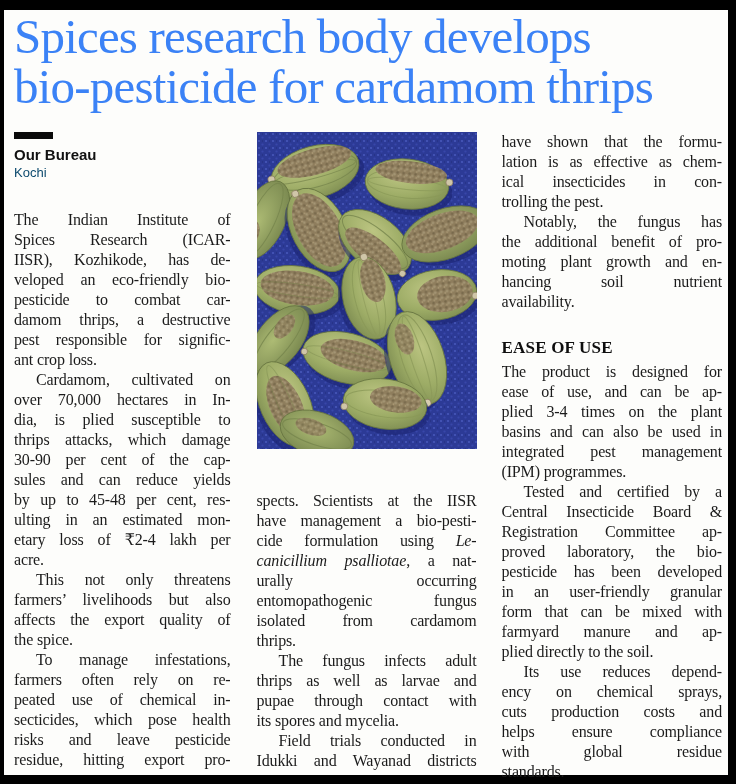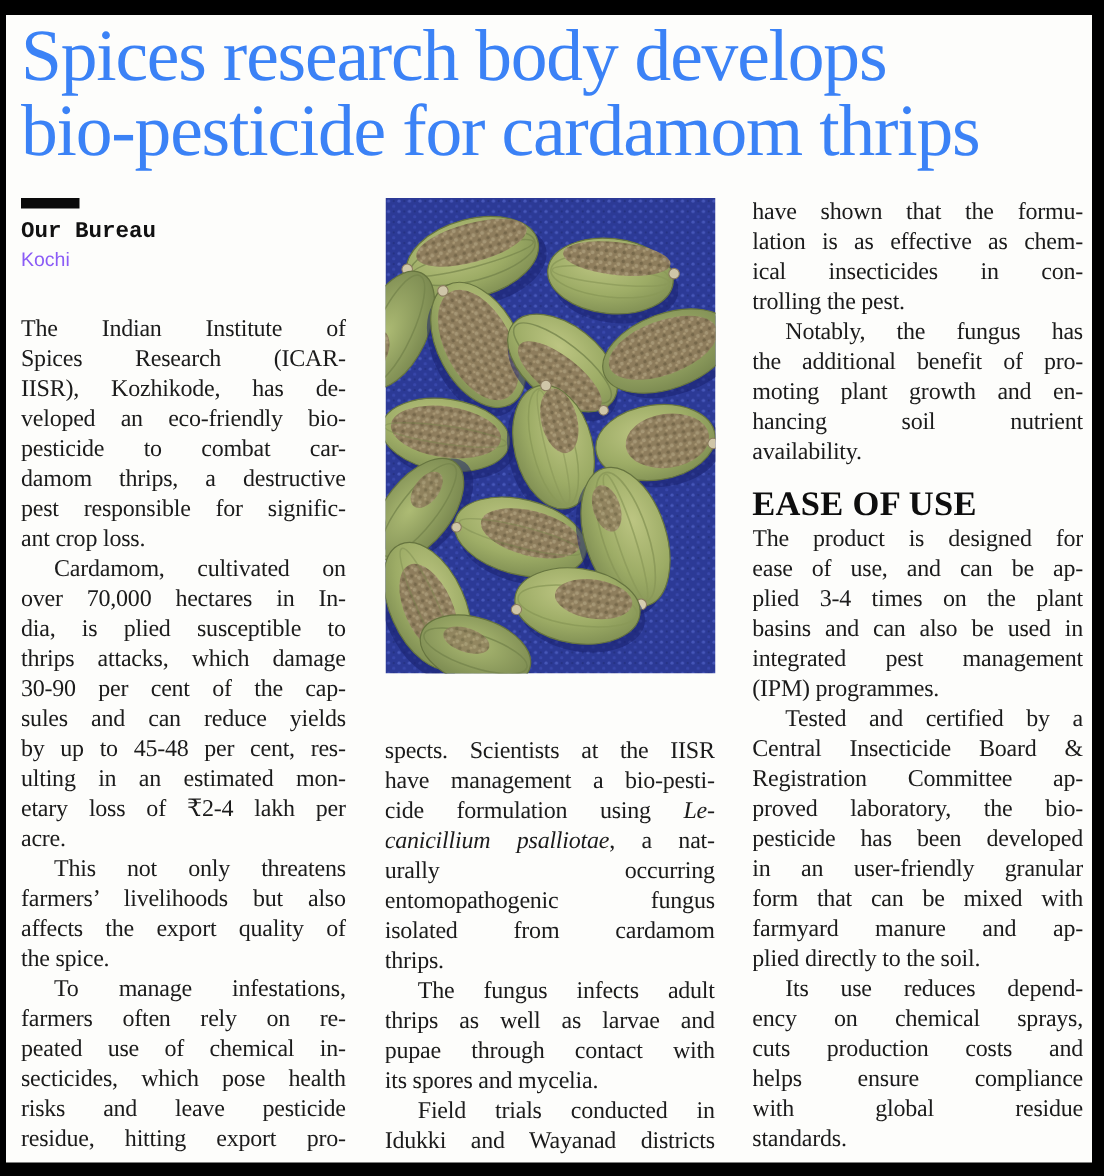--- a/index.html
+++ b/index.html
@@ -20,34 +20,34 @@
     font-size:49px;line-height:50px;letter-spacing:-0.8px;
     color:#3b82f6;margin-left:-4px;white-space:nowrap;
   }
   .headline .hl{display:block;}
   .cols{display:flex;margin-top:20px;}
   .col{box-sizing:border-box;}
   .col1{width:218px;margin-right:26px;}
   .col2{width:220px;margin-right:25px;}
   .col3{width:222px;}
   .kicker-rule{width:39px;height:7px;background:#0a0a0a;margin-bottom:6px;}
-  .author{font-family:Liberation Mono, monospace;font-weight:bold;font-size:15px;line-height:19px;color:#111;}
-  .location{font-family:"Liberation Sans","DejaVu Sans",sans-serif;font-size:13px;line-height:17px;color:#8b5cf6;margin-bottom:29px;}
+  .author{font-family:Liberation Sans, sans-serif;font-weight:bold;font-size:15px;line-height:19px;color:#111;}
+  .location{font-family:"Liberation Sans","DejaVu Sans",sans-serif;font-size:13px;line-height:17px;color:#0c4a6e;margin-bottom:29px;}
   .para{margin:0;}
   .jline{
     font-size:16px;line-height:20px;height:20px;overflow:hidden;
     letter-spacing:-0.15px;
     text-align:justify;text-align-last:justify;
   }
   .jline.endline{text-align-last:left;}
   .jline.indent{padding-left:22px;}
   .it{font-style:italic;}
   .subhead{
-    font-weight:bold;font-size:23px;line-height:22px;letter-spacing:0.2px;
-    margin-top:13px;margin-bottom:3px;color:#0e0e0e;
+    font-weight:bold;font-size:17px;line-height:22px;letter-spacing:0.2px;
+    margin-top:25px;margin-bottom:3px;color:#0e0e0e;
   }
   .photo{width:220px;height:317px;margin-bottom:42px;display:block;}
 </style>
 </head>
 <body>
 
 <div class="clip">
   <h1 class="headline" style="margin:0;font-weight:normal;">
     <span class="hl">Spices research body develops</span>
     <span class="hl">bio-pesticide for cardamom thrips</span>

